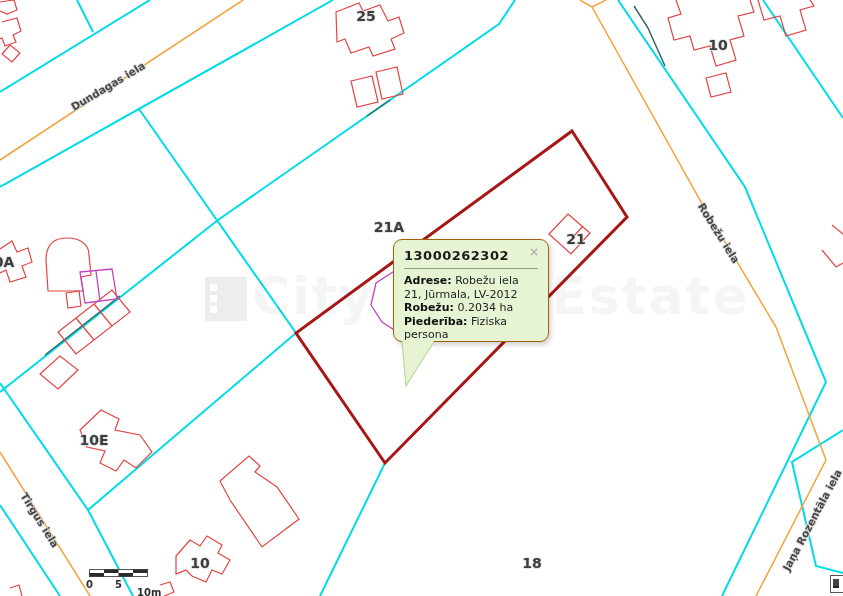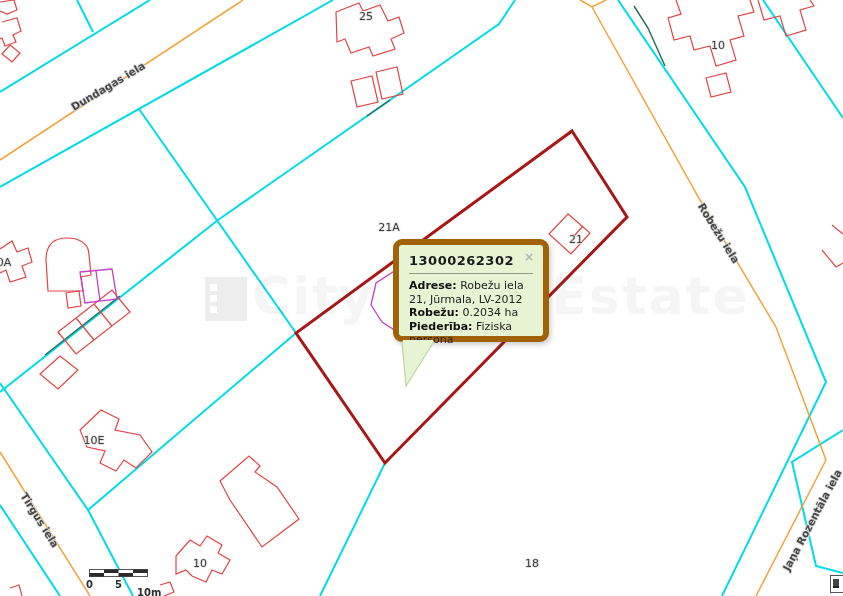--- a/index.html
+++ b/index.html
@@ -9,31 +9,31 @@
   }
   svg{position:absolute;left:0;top:0;}
   
   .wm{position:absolute;z-index:1;}
   .wm-logo{left:205px;top:277px;width:42px;height:44px;background:#ededed;}
   .wm-dot{position:absolute;left:5px;top:7px;width:7px;height:7px;background:#ffffff;
           box-shadow:0 11px 0 #ffffff,0 22px 0 #ffffff;}
   .wm-text{left:252px;top:266px;width:560px;font-size:52px;font-weight:bold;
            letter-spacing:2px;color:rgba(60,60,60,0.05);white-space:nowrap;}
   
-  .plabel{position:absolute;z-index:4;font-size:11px;font-weight:normal;color:#3d3d3d;
+  .plabel{position:absolute;z-index:4;font-size:14px;font-weight:bold;color:#3d3d3d;
     white-space:nowrap;transform:translate(-50%,-50%);
     text-shadow:-1px 0 0 #e3e3e3,1px 0 0 #e3e3e3,0 -1px 0 #e3e3e3,0 1px 0 #e3e3e3;}
   .slabel{position:absolute;z-index:4;font-size:10.5px;font-weight:bold;color:#474747;
     white-space:nowrap;
     text-shadow:-1px 0 0 #dcdcdc,1px 0 0 #dcdcdc,0 -1px 0 #dcdcdc,0 1px 0 #dcdcdc;}
   
   .scale-num{position:absolute;z-index:4;font-size:10px;font-weight:bold;color:#2e2e2e;}
   
   .popup{position:absolute;z-index:10;left:393px;top:239px;width:156px;height:103px;
-    box-sizing:border-box;background:#e7f4d4;border:6px solid #a16207;border-radius:9px;
+    box-sizing:border-box;background:#e7f4d4;border:1px solid #a16207;border-radius:9px;
     box-shadow:2px 3px 5px rgba(0,0,0,0.18);padding:8px 10px 6px 10px;font-size:11px;color:#222;}
   .popup-title{font-size:13px;font-weight:bold;color:#1a1a1a;letter-spacing:0.5px;}
   .popup-close{position:absolute;right:9px;top:6px;font-size:12px;font-weight:bold;
     color:#b3b3b3;cursor:pointer;line-height:12px;}
   .popup-divider{border:none;border-top:1px solid #8f9b85;margin:5px 0 5px 0;}
   .popup-row{line-height:13.5px;}
   .popup-row b{color:#111;}
   .tailsvg{z-index:11;}
   
   .corner-box{position:absolute;z-index:6;left:830px;top:575px;width:13px;height:16px;

